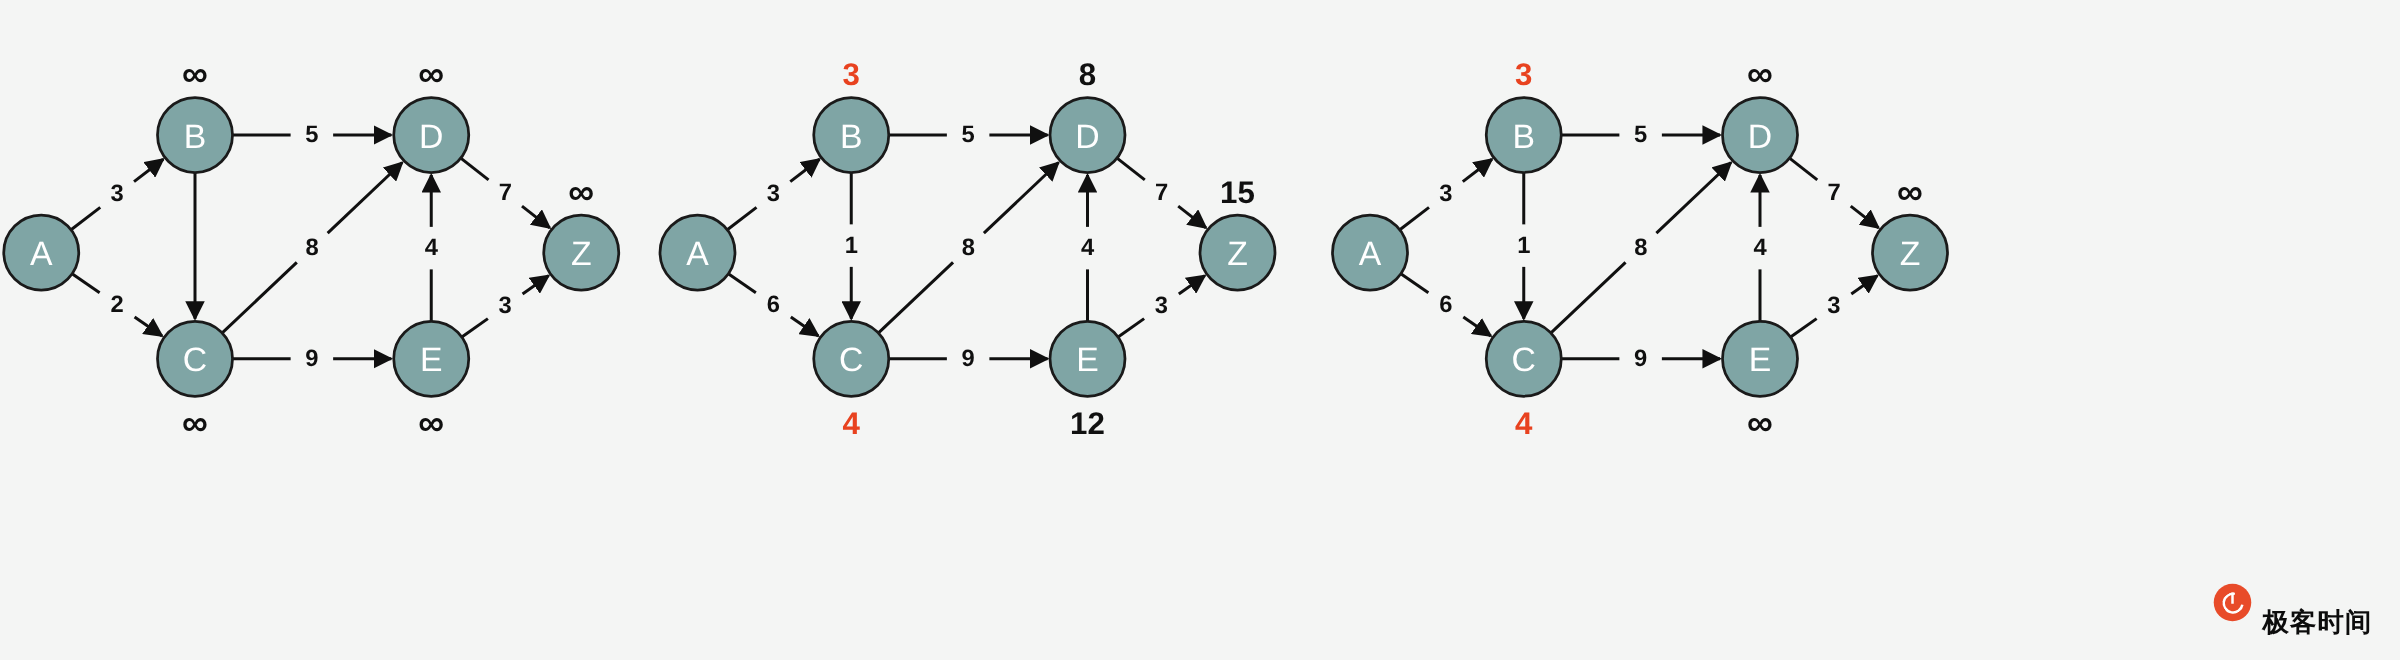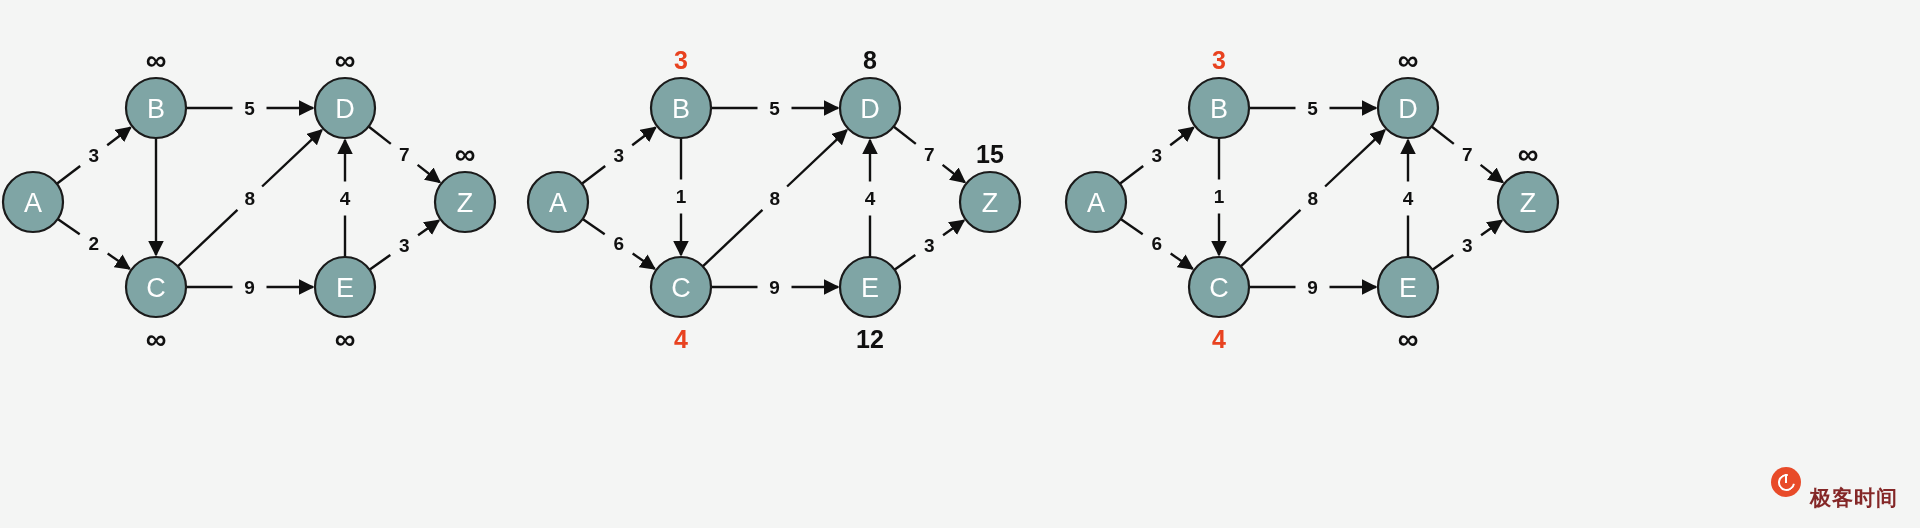--- a/index.html
+++ b/index.html
@@ -106,21 +106,21 @@
   .wm-logo::after {
     content: "";
     position: absolute;
     width: 2.4px;
     height: 9px;
     background: #ffffff;
     top: 7px;
     left: 14px;
   }
   .wm-text {
-    color: #7f1d1d;
+    color: #000000;
     font-family: "Liberation Sans", sans-serif;
     font-size: 21px;
     font-weight: bold;
     letter-spacing: 1px;
     margin-top: 32px;
   }
 </style>
 </head>
 <body>
 

